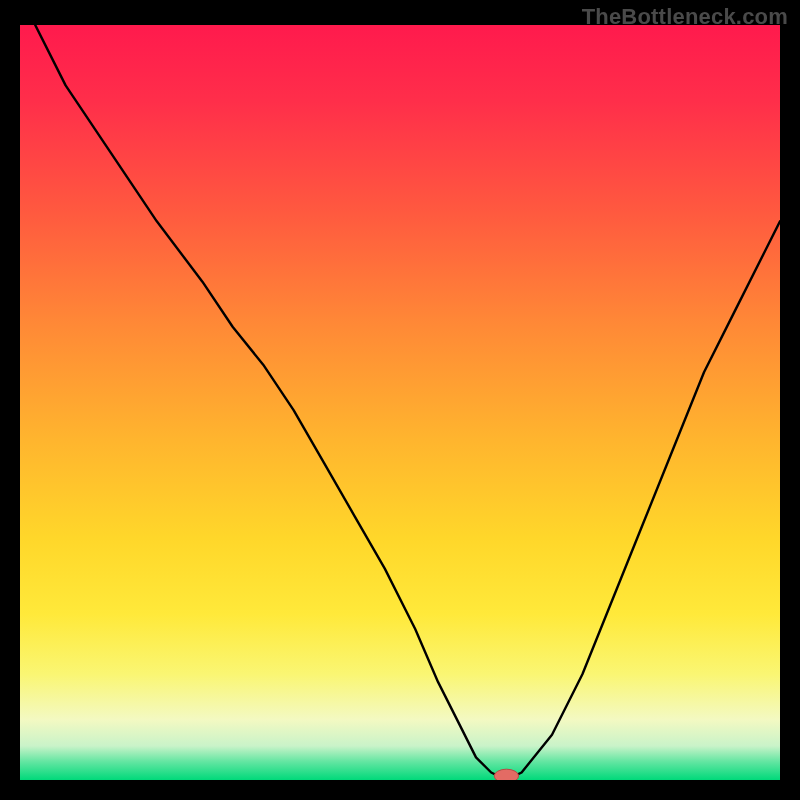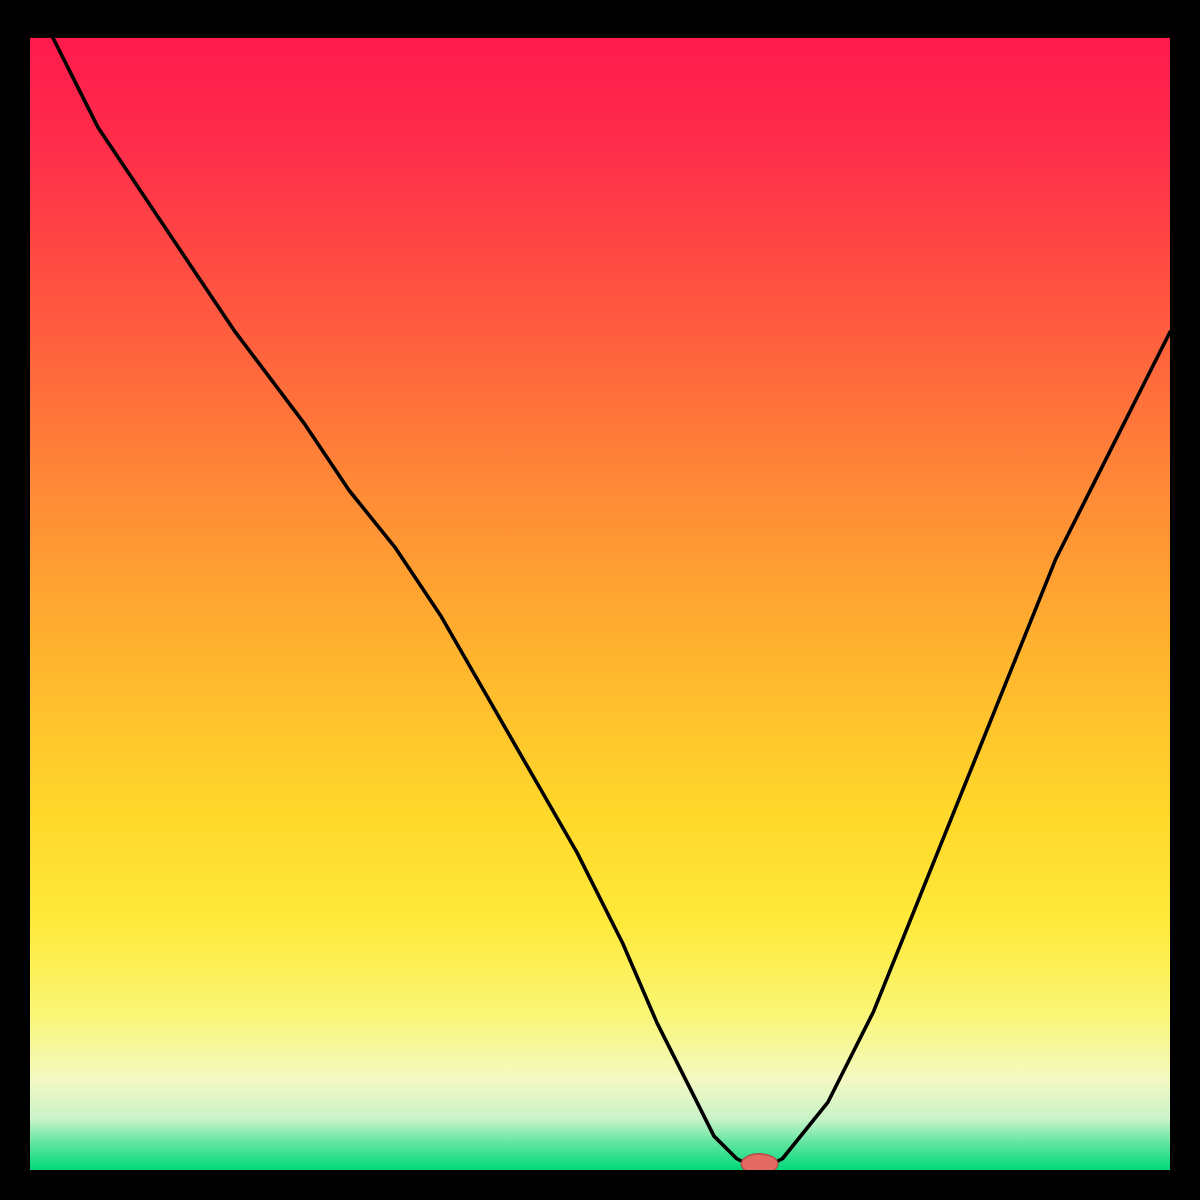--- a/index.html
+++ b/index.html
@@ -37,20 +37,21 @@
   }
   svg {
     display: block;
   }
 </style>
 </head>
 <body>
 
 <div class="frame">
 
+  <div class="watermark">TheBottleneck.com</div>
 
   <div class="plot-area">
     <svg id="chart-svg" width="760" height="755" viewBox="0 0 760 755">
       <defs>
         <linearGradient id="bg-grad" x1="0" y1="0" x2="0" y2="1">
             <stop offset="0%" stop-color="#ff1a4d"></stop>
             <stop offset="10%" stop-color="#ff2e4a"></stop>
             <stop offset="25%" stop-color="#ff5a3f"></stop>
             <stop offset="40%" stop-color="#ff8a36"></stop>
             <stop offset="55.00000000000001%" stop-color="#ffb52e"></stop>

